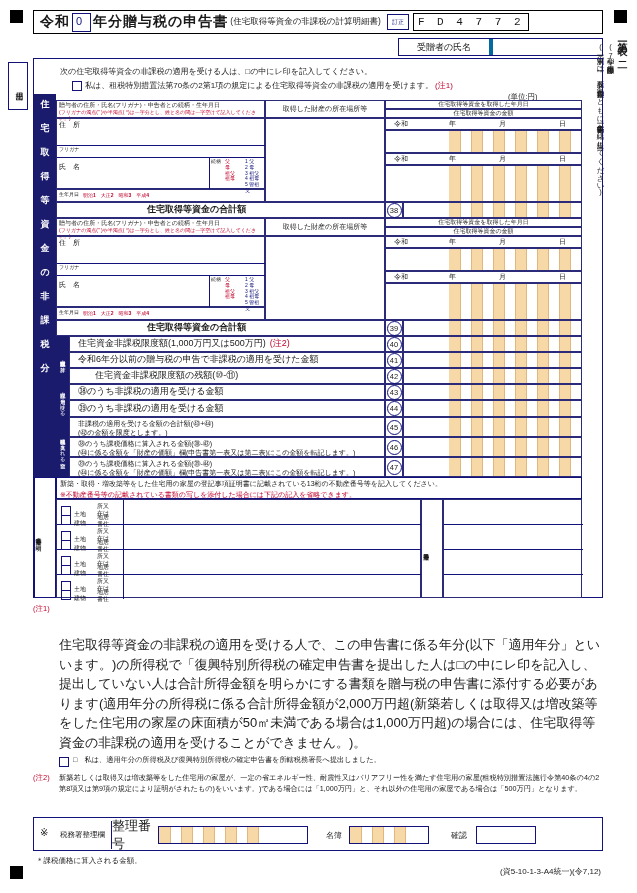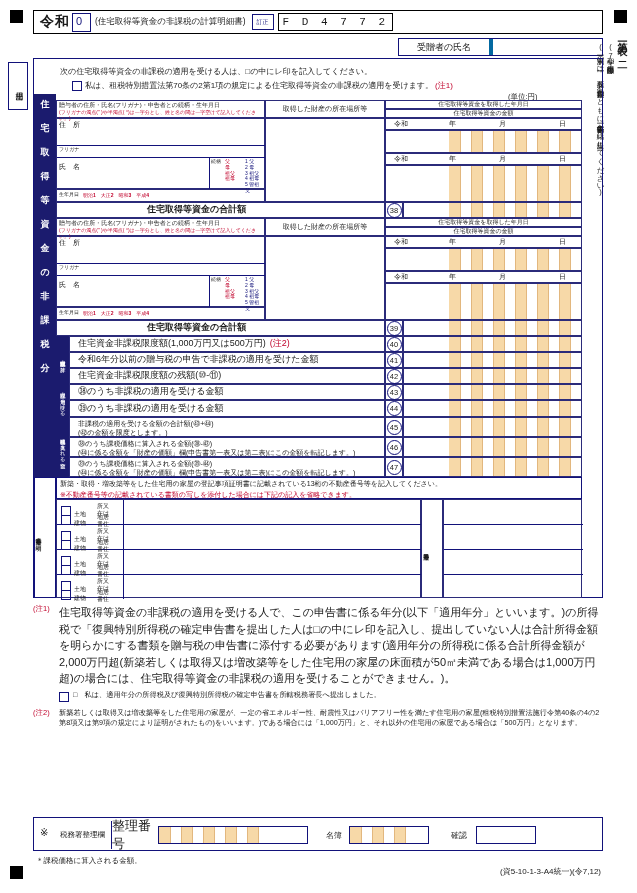--- a/index.html
+++ b/index.html
@@ -76,20 +76,21 @@
 
   <div class="cmark" style="left:10px;top:10px;"></div>
   <div class="cmark" style="right:10px;top:10px;"></div>
   <div class="cmark-bl"></div>
 
   <div class="titlebox">
     <span class="title-main">令和</span>
     <span class="yearbox">
         <span>0</span>
       </span>
+    <span class="title-main" style="padding-left:0">年分贈与税の申告書</span>
     <span class="title-sub">(住宅取得等資金の非課税の計算明細書)</span>
     <span class="teiseibox">訂正</span>
     <span class="fdbox">F D 4 7 7 2</span>
   </div>
 
   <div class="namerow">
     <div class="lbl">受贈者の氏名</div>
     <div style="flex:1"></div>
   </div>
 
@@ -389,21 +390,21 @@
         <div class="c guide"></div>
         <div class="c"></div>
         <div class="c guide"></div>
         <div class="c"></div>
         <div class="c guide"></div>
         <div class="c"></div>
     </div>
   </div>
 
   <div class="abs bx" style="left:69px;top:368px;width:316px;height:16px;">
-    <div class="lg vcenter" style="height:100%;padding-left:8px;">住宅資金非課税限度額の残額(⑩-⑪)</div>
+    <div class="lg vcenter" style="height:100%;padding-left:25px;">住宅資金非課税限度額の残額(⑩-⑪)</div>
   </div>
   <div class="abs bx" style="left:385px;top:368px;width:18px;height:16px;">
     <div class="vh" style="height:100%;">
         <span class="numcircle">42</span>
       </div>
   </div>
   <div class="abs bx" style="left:403px;top:368px;width:179px;height:16px;">
     <div class="money" style="height:100%;justify-content:flex-end;">
       <div class="c first guide"></div>
         <div class="c"></div>
@@ -588,21 +589,21 @@
   </div>
   <div class="abs bx" style="left:443px;top:499px;width:139px;height:99px;">
     <div class="abs hline" style="left:0;top:24px;width:139px;"></div>
     <div class="abs hline" style="left:0;top:49px;width:139px;"></div>
     <div class="abs hline" style="left:0;top:74px;width:139px;"></div>
   </div>
 
   <div class="abs" style="left:33px;top:604px;width:570px;">
     <div style="display:flex;margin-bottom:3px;">
       <div class="fnlbl red" style="position:static;width:26px;flex:none;">(注1)</div>
-      <div style="flex:1;font-size:11px;line-height:1.5;">住宅取得等資金の非課税の適用を受ける人で、この申告書に係る年分(以下「適用年分」といいます。)の所得税で「復興特別所得税の確定申告書を提出した人は□の中にレ印を記入し、提出していない人は合計所得金額を明らかにする書類を贈与税の申告書に添付する必要があります(適用年分の所得税に係る合計所得金額が2,000万円超(新築若しくは取得又は増改築等をした住宅用の家屋の床面積が50㎡未満である場合は1,000万円超)の場合には、住宅取得等資金の非課税の適用を受けることができません。)。</div>
+      <div style="flex:1;font-size:13px;line-height:1.5;margin-top:31px;">住宅取得等資金の非課税の適用を受ける人で、この申告書に係る年分(以下「適用年分」といいます。)の所得税で「復興特別所得税の確定申告書を提出した人は□の中にレ印を記入し、提出していない人は合計所得金額を明らかにする書類を贈与税の申告書に添付する必要があります(適用年分の所得税に係る合計所得金額が2,000万円超(新築若しくは取得又は増改築等をした住宅用の家屋の床面積が50㎡未満である場合は1,000万円超)の場合には、住宅取得等資金の非課税の適用を受けることができません。)。</div>
     </div>
     <div style="display:flex;margin-bottom:6px;padding-left:26px;">
       <span class="chk" style="margin:2px 4px 0 0;"></span>
       <div style="flex:1;font-size:7.2px;line-height:1.5;">□　私は、適用年分の所得税及び復興特別所得税の確定申告書を所轄税務署長へ提出しました。</div>
     </div>
     <div style="display:flex;margin-bottom:5px;">
       <div class="fnlbl red" style="position:static;width:26px;flex:none;">(注2)</div>
       <div style="flex:1;font-size:7.2px;line-height:1.5;">新築若しくは取得又は増改築等をした住宅用の家屋が、一定の省エネルギー性、耐震性又はバリアフリー性を満たす住宅用の家屋(租税特別措置法施行令第40条の4の2第8項又は第9項の規定により証明がされたもの)をいいます。)である場合には「1,000万円」と、それ以外の住宅用の家屋である場合は「500万円」となります。</div>
     </div>
   </div>

